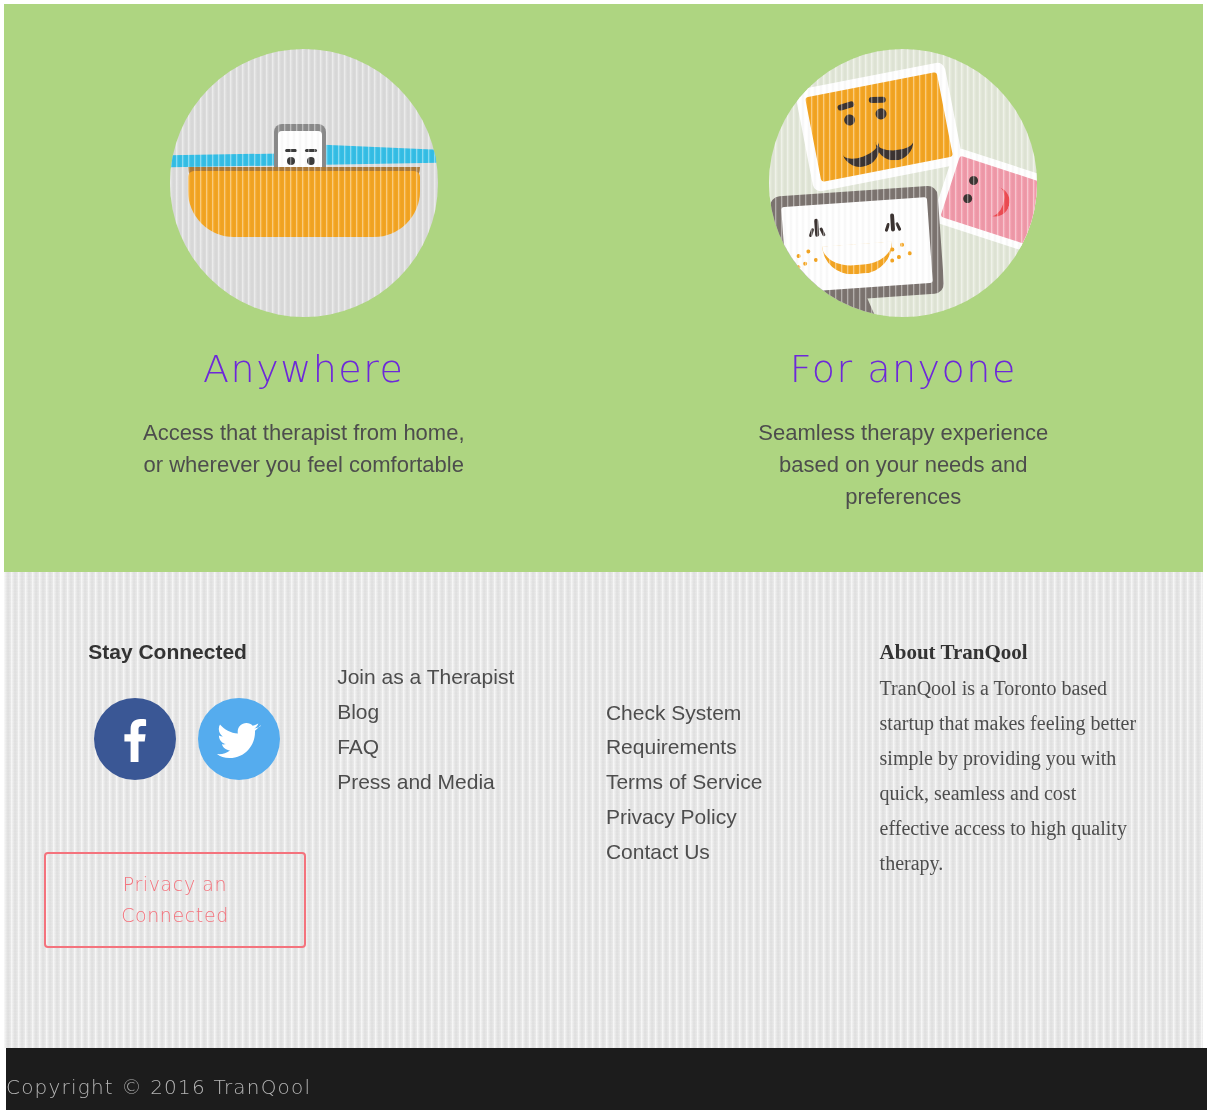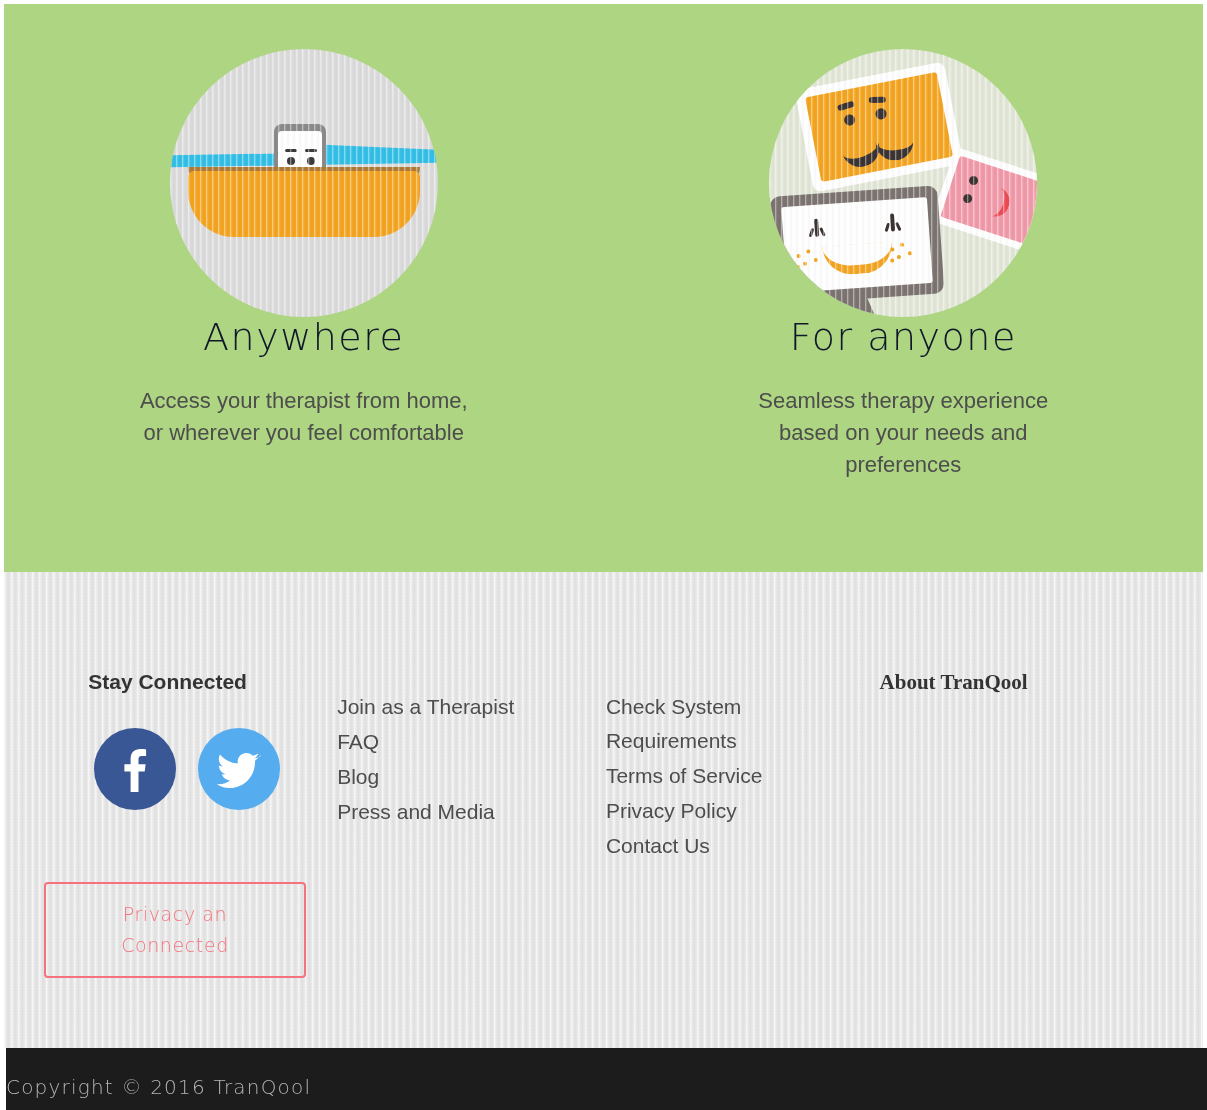--- a/index.html
+++ b/index.html
@@ -62,24 +62,25 @@
     background-image:
       repeating-linear-gradient(90deg,
         rgba(255,255,255,0.55) 0px,
         rgba(255,255,255,0.00) 2px,
         rgba(0,0,0,0.035) 4px,
         rgba(255,255,255,0.00) 6px);
     pointer-events: none;
   }
 
   .feature-title {
+    margin-top: 32px;
     font-size: 38px;
     font-weight: 300;
     letter-spacing: 1.5px;
-    color: #0f172a;
+    color: #6d28d9;
     font-family: "DejaVu Sans", sans-serif;
     line-height: 1.1;
   }
 
   .feature-desc {
     margin-top: 26px;
     width: 330px;
     text-align: center;
     font-size: 22px;
     line-height: 32px;
@@ -396,21 +397,21 @@
         rgba(255,255,255,0.10) 7px),
       repeating-linear-gradient(0deg,
         rgba(0,0,0,0.012) 0px,
         rgba(255,255,255,0.05) 3px);
     pointer-events: none;
   }
 
   .footer-cols {
     position: relative;
     display: flex;
-    padding: 98px 40px 0 40px;
+    padding: 68px 40px 0 40px;
   }
 
   .col-social  { width: 300px; }
   .col-links-1 { width: 275px; padding-top: 20px; }
   .col-links-2 { width: 280px; padding-top: 20px; }
   .col-about   { width: 290px; padding-top: 0px; font-family: Liberation Serif, serif; }
 
   .col-heading {
     font-size: 21px;
     font-weight: bold;
@@ -456,21 +457,21 @@
   }
 
   .flink {
     display: block;
     font-size: 21px;
     line-height: 34px;
     color: #4d4d4d;
     text-decoration: none;
     margin-bottom: 1px;
   }
-  .flink.wrap { max-width: 190px; }
+  .flink.wrap { max-width: 190px; margin-top: 36px; }
 
   .about-text {
     font-size: 20px;
     line-height: 35px;
     color: #4d4d4d;
     max-width: 270px;
   }
   .col-about .col-heading { margin-bottom: 6px; }
 
   
@@ -512,21 +513,21 @@
             <div class="p-brow r"></div>
             <div class="p-eye l"></div>
             <div class="p-eye r"></div>
             <div class="p-mouth"></div>
             <div class="boat-inner"></div>
             <div class="boat-hull"></div>
           </div>
           <div class="texture"></div>
         </div>
         <div class="feature-title">Anywhere</div>
-        <div class="feature-desc">Access your therapist from home, or wherever you feel comfortable</div>
+        <div class="feature-desc">Access that therapist from home, or wherever you feel comfortable</div>
       </div>
 
 
       <div class="feature">
         <div class="circle sage">
           <div class="dev-wrap">
             <div class="tablet">
               <div class="tablet-screen">
                 <div class="t-brow l"></div>
                 <div class="t-brow r"></div>
@@ -600,34 +601,35 @@
         </div>
 
         <div class="ambassador">
           <span>Privacy an</span>
           <span>Connected</span>
         </div>
       </div>
 
       <nav class="col-links-1">
         <a class="flink">Join as a Therapist</a>
+        <a class="flink">Blog</a>
         <a class="flink">FAQ</a>
-        <a class="flink">Blog</a>
         <a class="flink">Press and Media</a>
       </nav>
 
       <nav class="col-links-2">
         <a class="flink wrap">Check System Requirements</a>
         <a class="flink">Terms of Service</a>
         <a class="flink">Privacy Policy</a>
         <a class="flink">Contact Us</a>
       </nav>
 
       <div class="col-about">
         <div class="col-heading">About TranQool</div>
+        <div class="about-text">TranQool is a Toronto based startup that makes feeling better simple by providing you with quick, seamless and cost effective access to high quality therapy.</div>
       </div>
 
     </div>
   </footer>
 
   <div class="copyright">
     <span>Copyright © 2016 TranQool</span>
   </div>
 
 </div>

